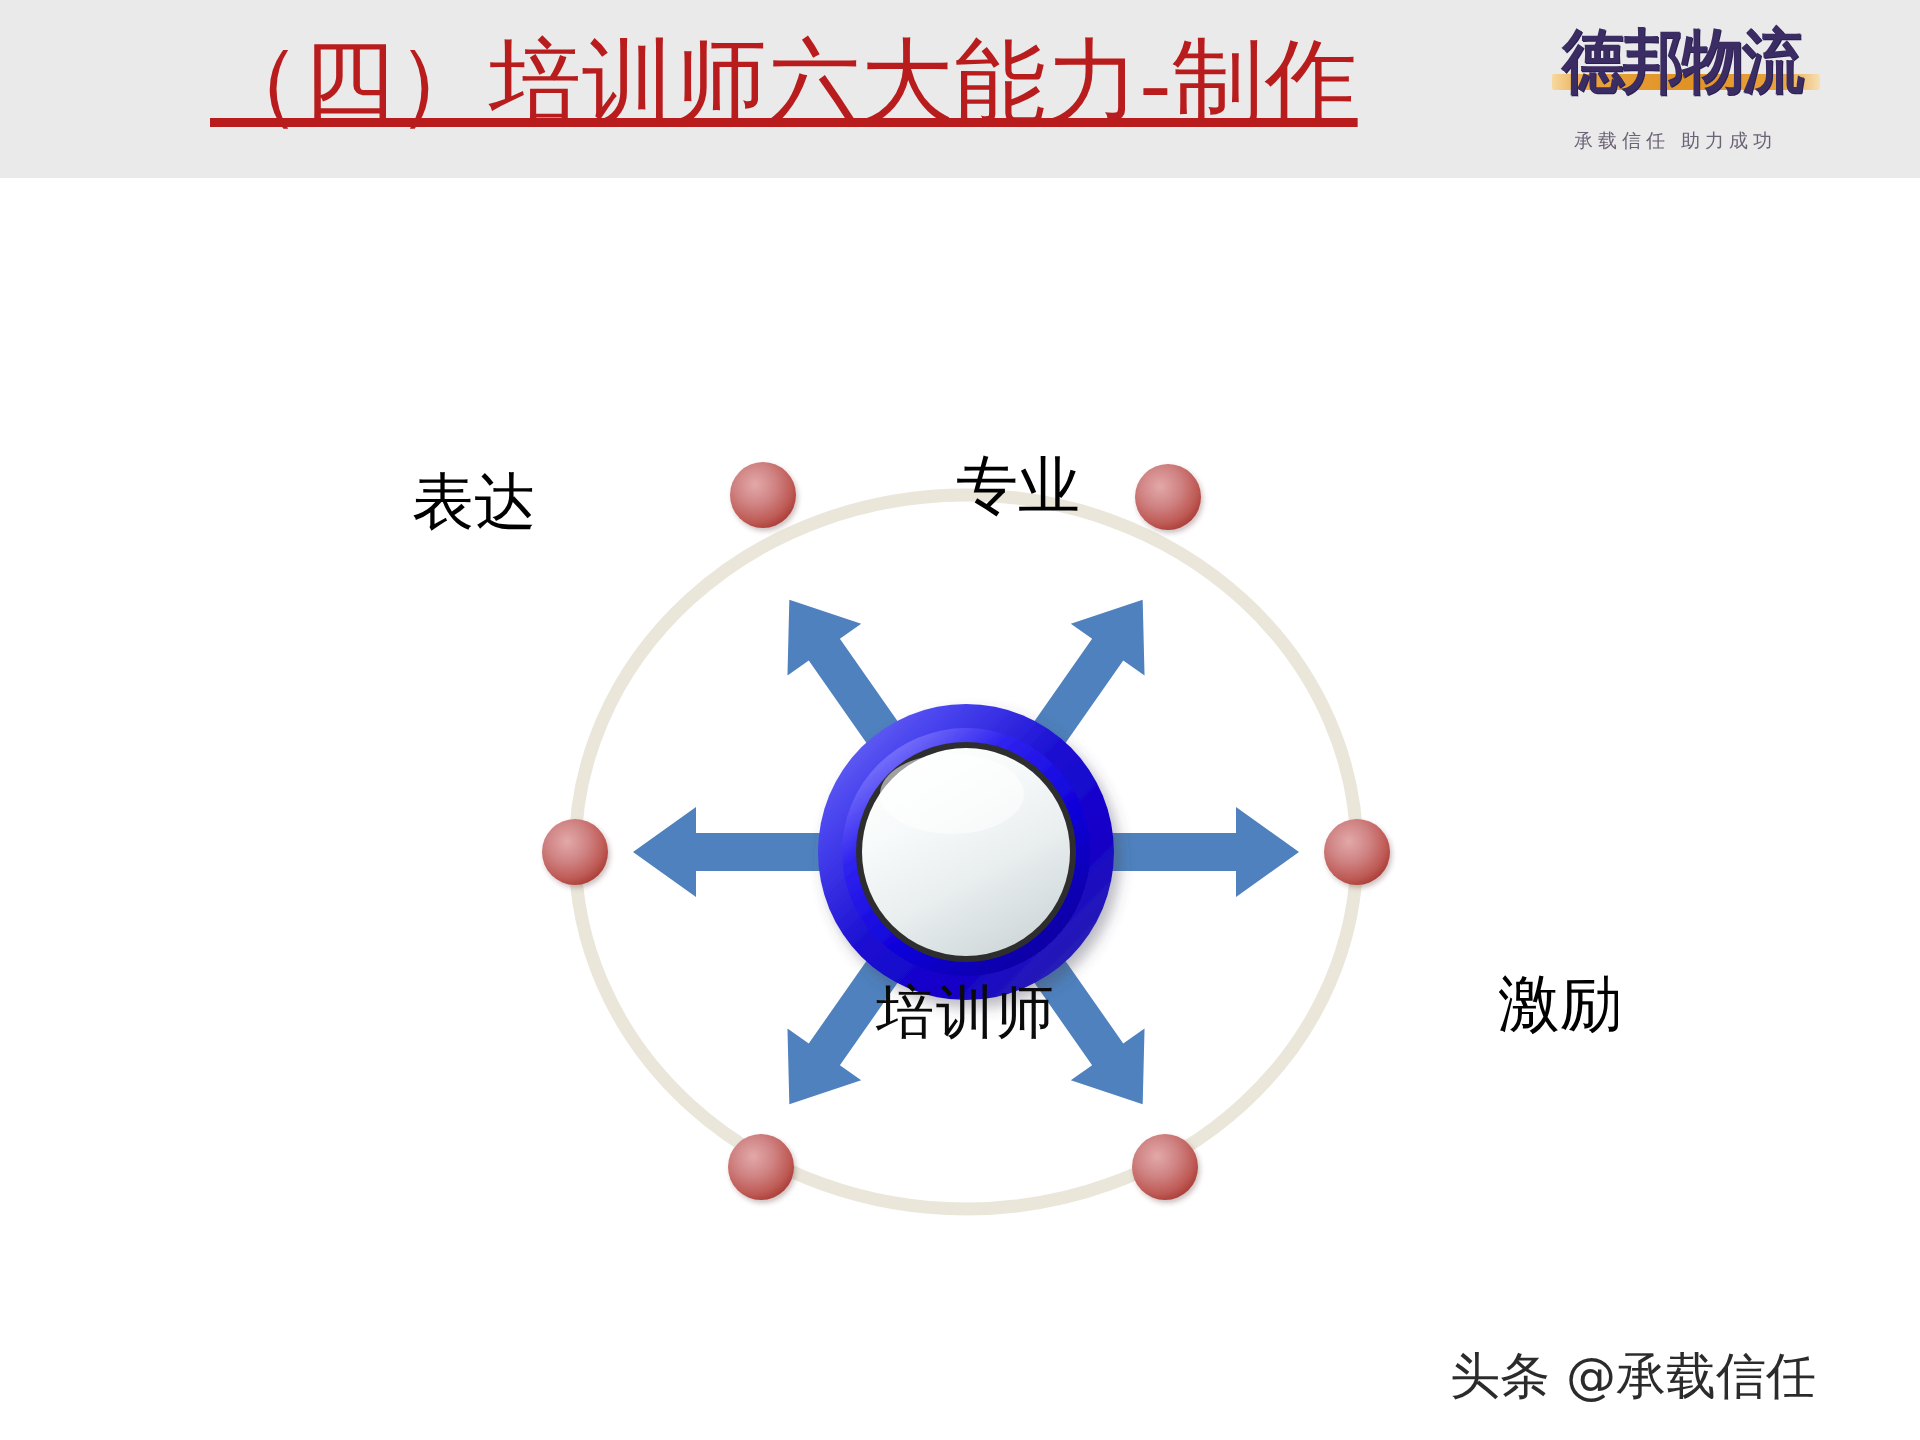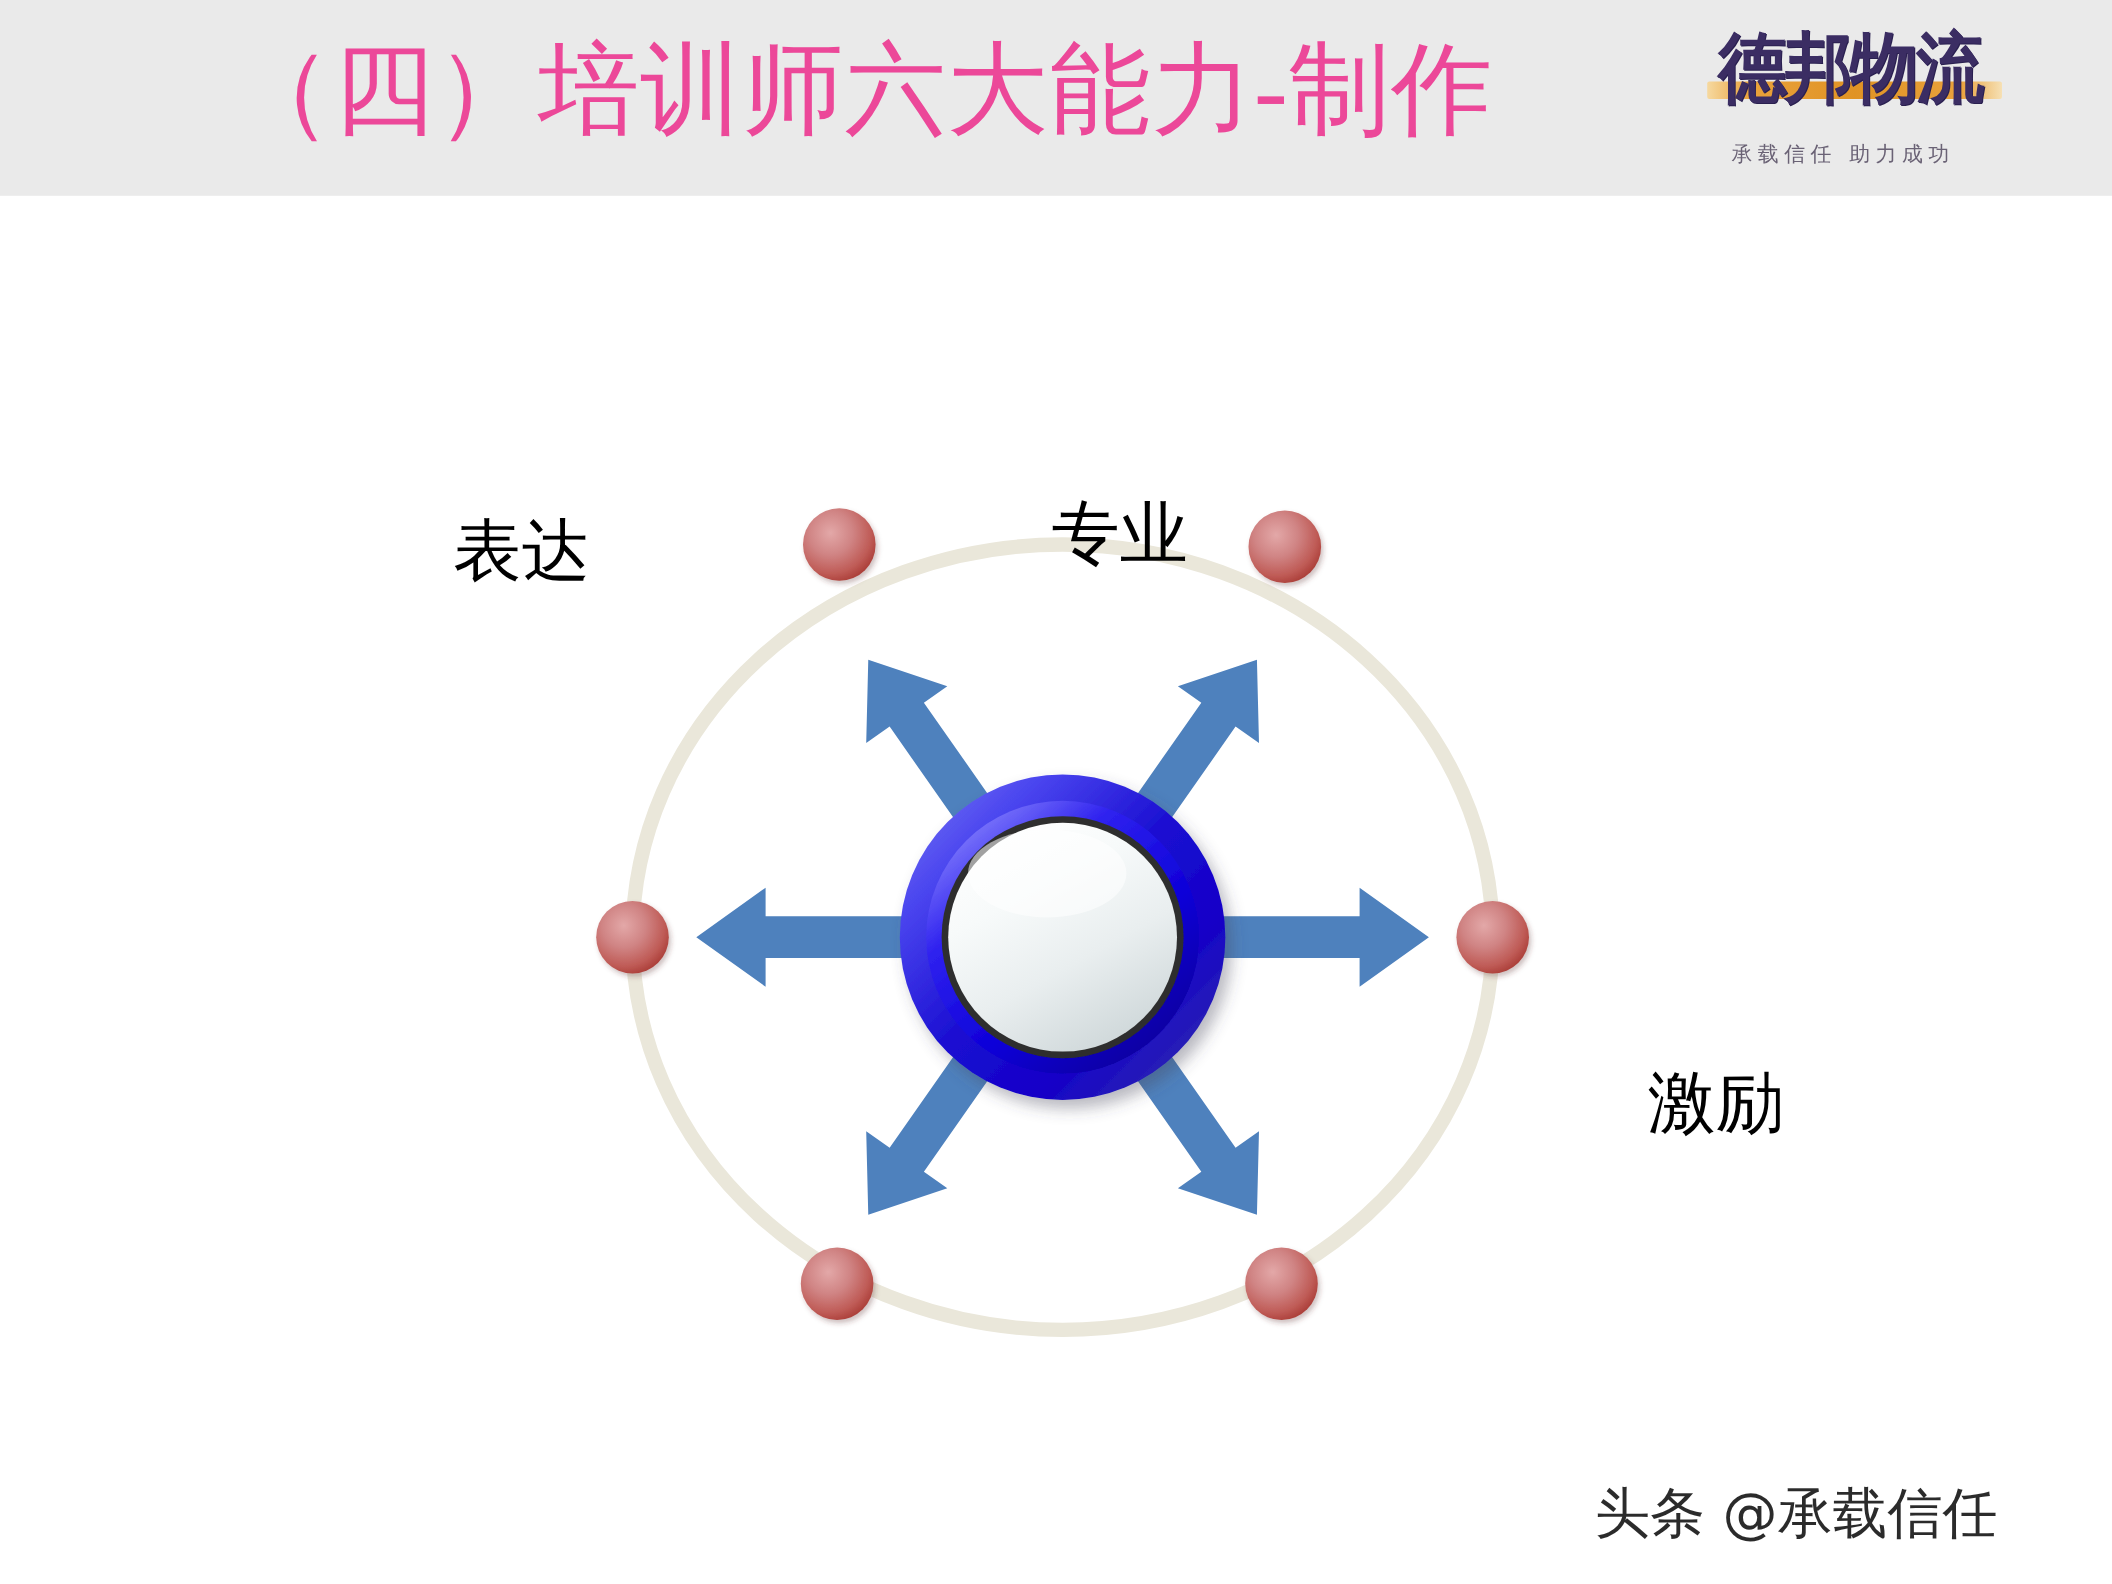--- a/index.html
+++ b/index.html
@@ -24,25 +24,26 @@
     width: 1920px;
     height: 178px;
     background: #eaeaea;
   }
   #slide-title {
     position: absolute;
     left: 210px;
     top: 22px;
     font-size: 92px;
     line-height: 120px;
-    color: #ec4899;
+    color: #b91c1c;
     letter-spacing: 1px;
     white-space: nowrap;
     font-family: "Liberation Serif", "DejaVu Serif", serif;
     font-weight: 400;
+    text-decoration: underline;
   }
 
   
   #brand-logo {
     position: absolute;
     left: 1552px;
     top: 12px;
     width: 268px;
     height: 140px;
   }
@@ -242,20 +243,21 @@
     <g filter="url(#nodeShadow)">
       <circle cx="763" cy="317" r="33" fill="url(#gradNode)"></circle>
       <circle cx="1168" cy="319" r="33" fill="url(#gradNode)"></circle>
       <circle cx="1357" cy="674" r="33" fill="url(#gradNode)"></circle>
       <circle cx="1165" cy="989" r="33" fill="url(#gradNode)"></circle>
       <circle cx="761" cy="989" r="33" fill="url(#gradNode)"></circle>
       <circle cx="575" cy="674" r="33" fill="url(#gradNode)"></circle>
     </g>
   </svg>
 
+  <div id="hub-text">培训师</div>
 
   <div class="spoke-label" id="label-biaoda">表达</div>
 
   <div class="spoke-label" id="label-zhuanye">专业</div>
 
   <div class="spoke-label" id="label-jili">激励</div>
 
 </div>
 
 <div id="watermark">头条 @承载信任</div>

